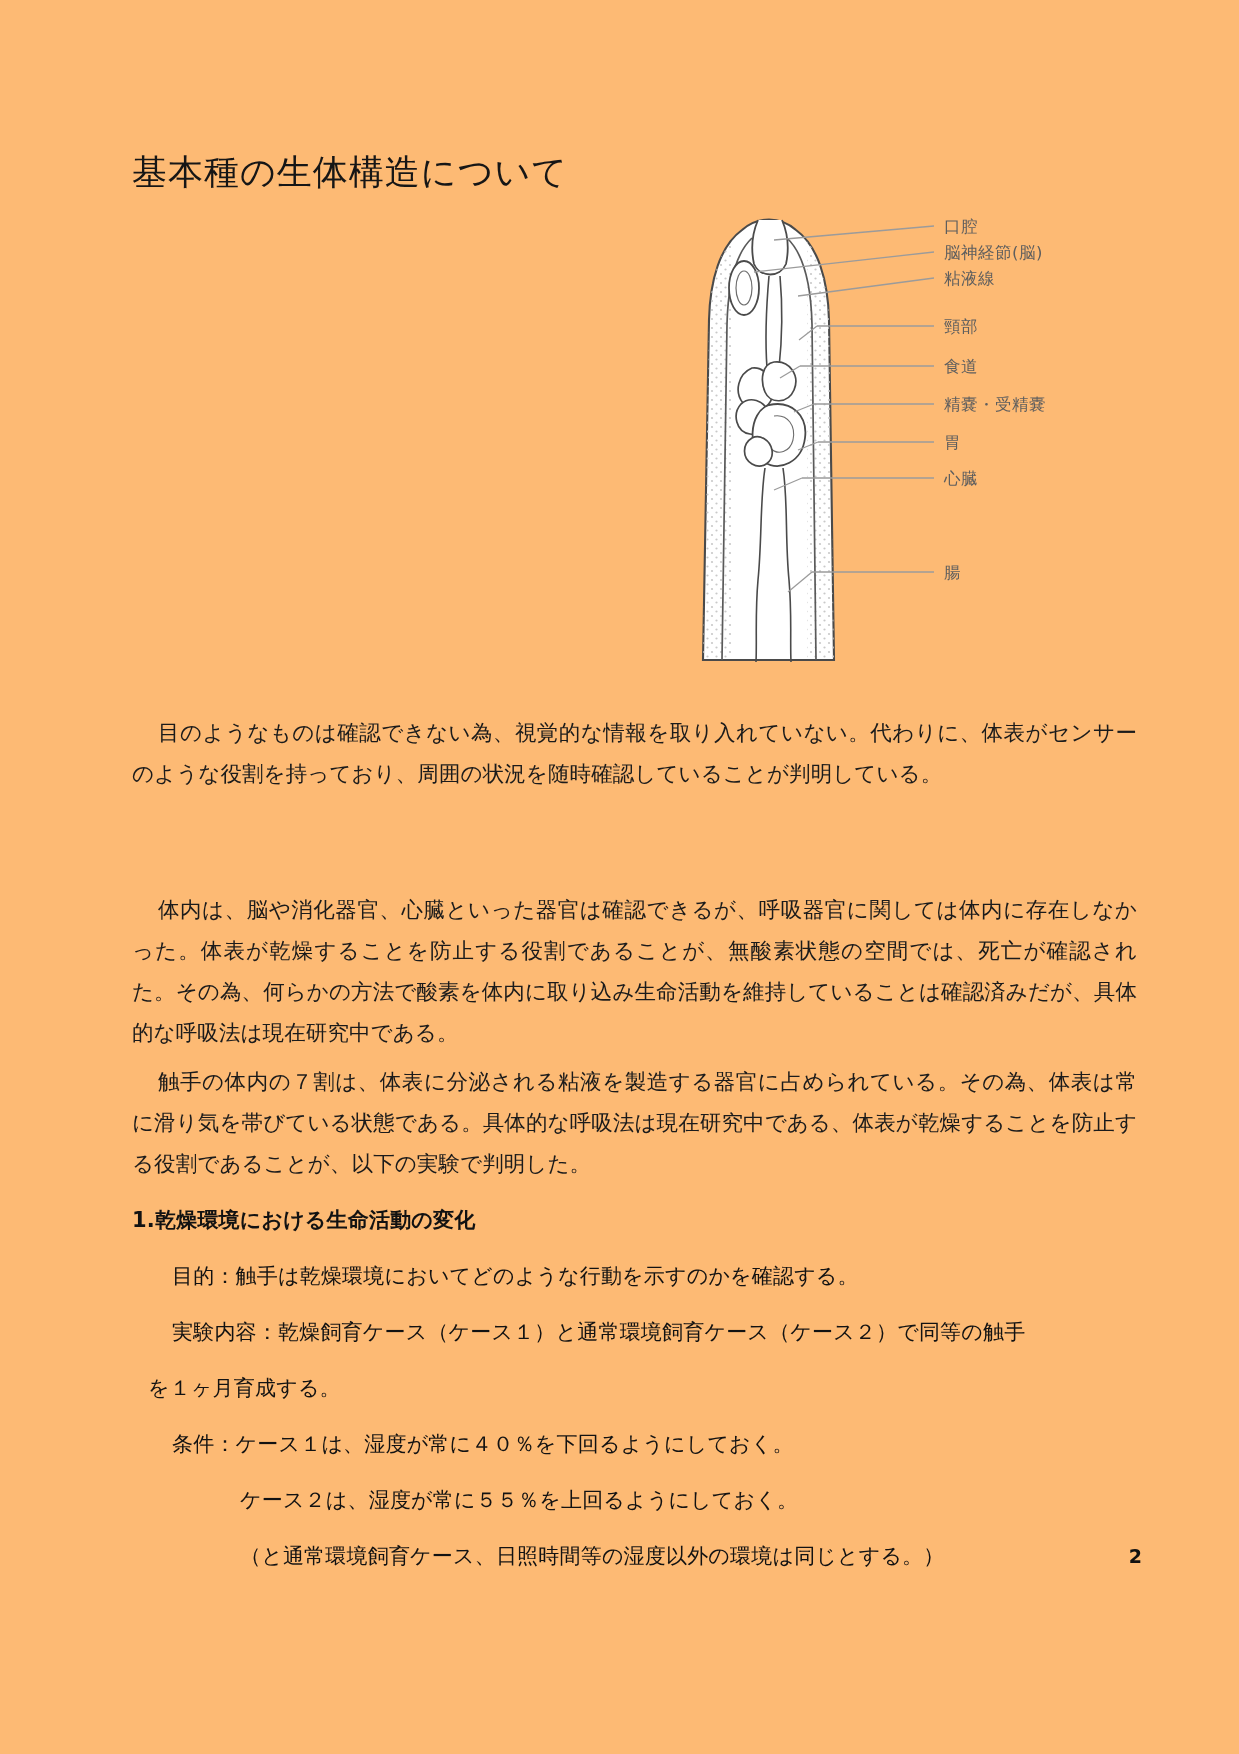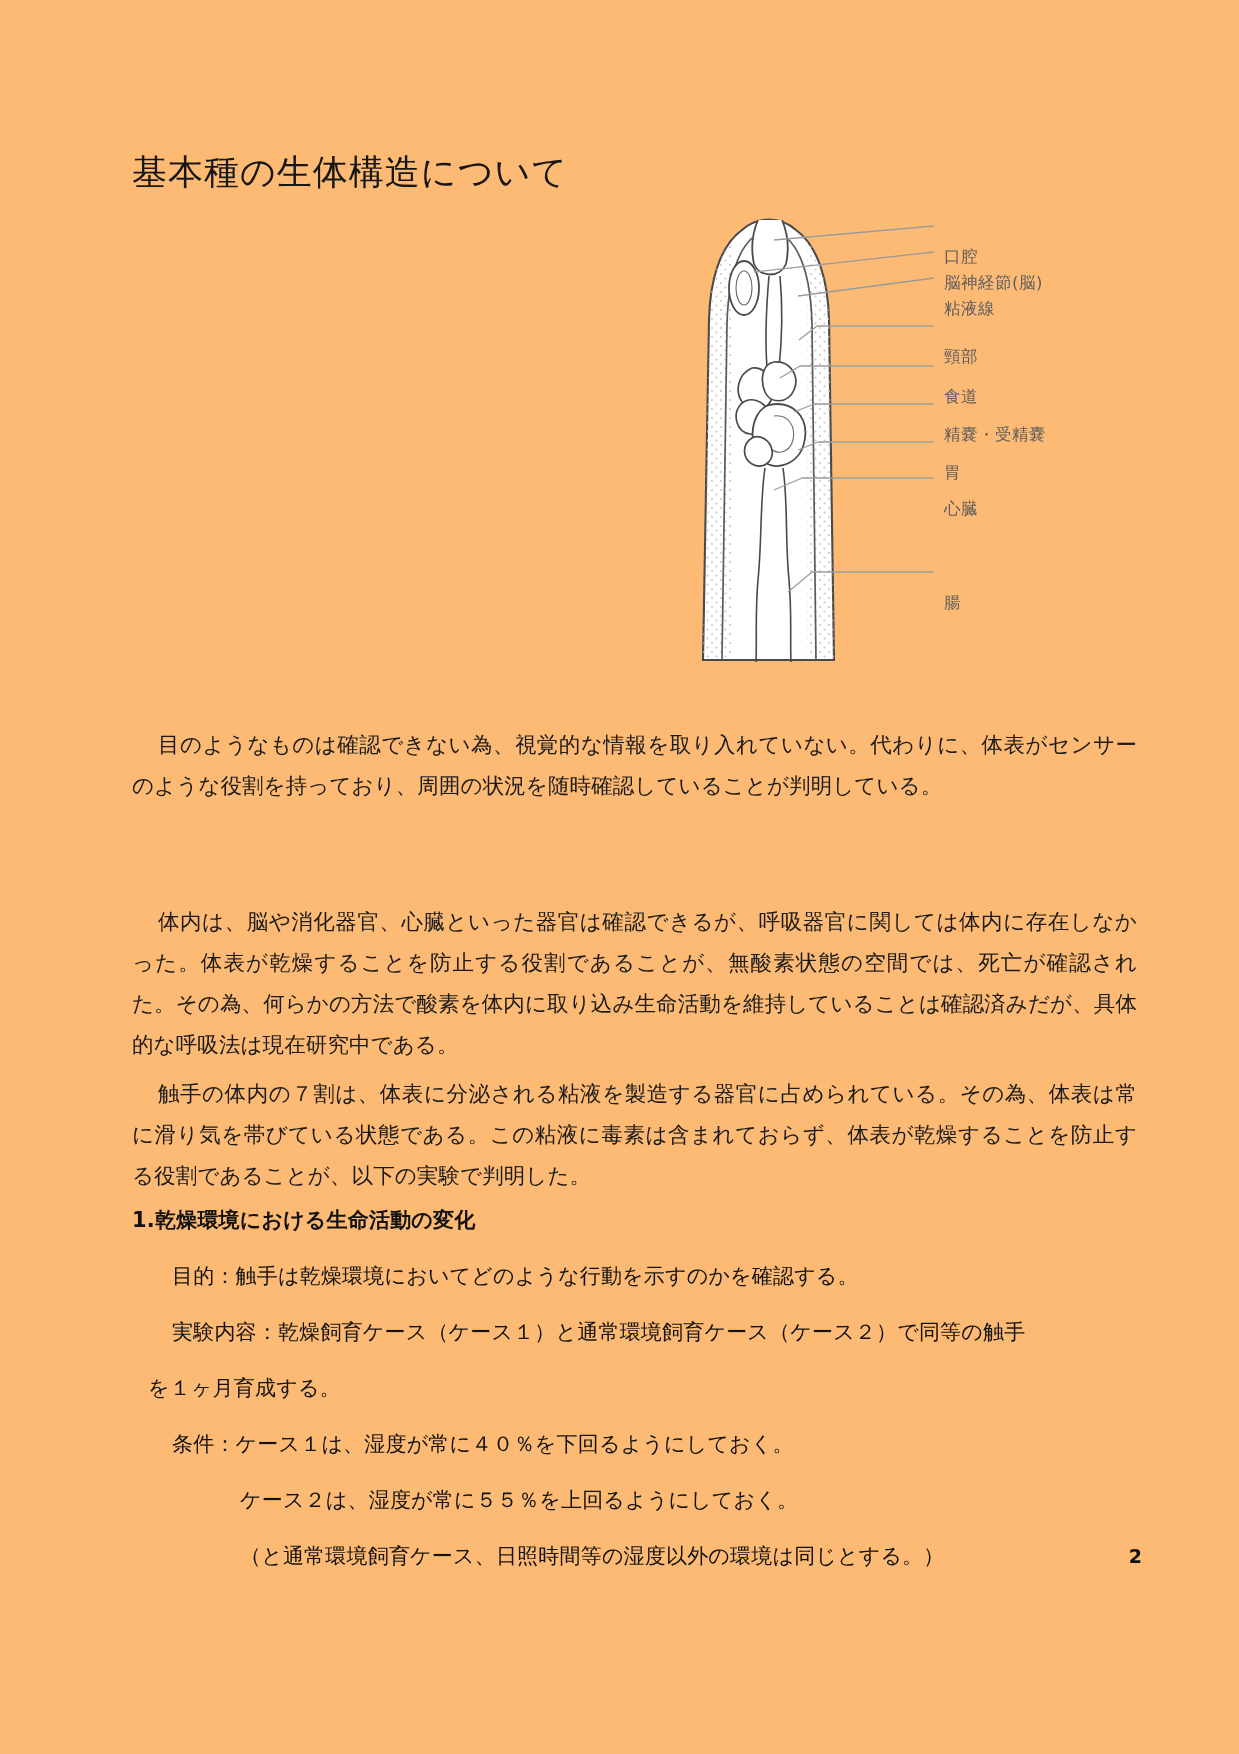--- a/index.html
+++ b/index.html
@@ -64,21 +64,21 @@
     position: absolute;
     left: 0;
     width: 1005px;
     font-size: 21.5px;
     line-height: 41px;
     color: #1b1b1b;
     letter-spacing: 0.1px;
     text-align: justify;
   }
   .fullblock p { margin: 0; }
-  .fullblock p.indent { text-indent: 26px; margin-top: 12px; }
+  .fullblock p.indent { text-indent: 26px; }
 
   #para-vision { top: 712px; }
   #para-organs { top: 889px; }
   #para-mucus  { top: 1061px; }
 
   
   .experiment {
     position: absolute;
     left: 0;
     top: 1200px;
@@ -119,21 +119,20 @@
     height: 470px;
   }
   .figure svg { display: block; }
   .fig-label {
     position: absolute;
     font-size: 16.5px;
     color: #5e5e5e;
     white-space: nowrap;
     letter-spacing: 0.5px;
     font-family: "DejaVu Sans", "Liberation Sans", sans-serif;
-    margin-top: 30px;
   }
 </style>
 </head>
 <body>
 
 <div class="page">
   <div class="content">
 
     <h1 class="doc-title">基本種の生体構造について</h1>
 
@@ -230,21 +229,21 @@
 
     <div class="fullblock" id="para-vision">
       <p class="indent">目のようなものは確認できない為、視覚的な情報を取り入れていない。代わりに、体表がセンサーのような役割を持っており、周囲の状況を随時確認していることが判明している。</p>
     </div>
 
     <div class="fullblock" id="para-organs">
       <p class="indent">体内は、脳や消化器官、心臓といった器官は確認できるが、呼吸器官に関しては体内に存在しなかった。体表が乾燥することを防止する役割であることが、無酸素状態の空間では、死亡が確認された。その為、何らかの方法で酸素を体内に取り込み生命活動を維持していることは確認済みだが、具体的な呼吸法は現在研究中である。</p>
     </div>
 
     <div class="fullblock" id="para-mucus">
-      <p class="indent">触手の体内の７割は、体表に分泌される粘液を製造する器官に占められている。その為、体表は常に滑り気を帯びている状態である。この粘液に毒素は含まれておらず、体表が乾燥することを防止する役割であることが、以下の実験で判明した。</p>
+      <p class="indent">触手の体内の７割は、体表に分泌される粘液を製造する器官に占められている。その為、体表は常に滑り気を帯びている状態である。具体的な呼吸法は現在研究中である、体表が乾燥することを防止する役割であることが、以下の実験で判明した。</p>
     </div>
 
     <div class="experiment">
       <p class="exp-heading">1.乾燥環境における生命活動の変化</p>
       <p class="lv1">目的：触手は乾燥環境においてどのような行動を示すのかを確認する。</p>
       <p class="lv1">実験内容：乾燥飼育ケース（ケース１）と通常環境飼育ケース（ケース２）で同等の触手</p>
       <p>を１ヶ月育成する。</p>
       <p class="lv1">条件：ケース１は、湿度が常に４０％を下回るようにしておく。</p>
       <p class="lv2">ケース２は、湿度が常に５５％を上回るようにしておく。</p>
       <p class="lv3">（と通常環境飼育ケース、日照時間等の湿度以外の環境は同じとする。）</p>

